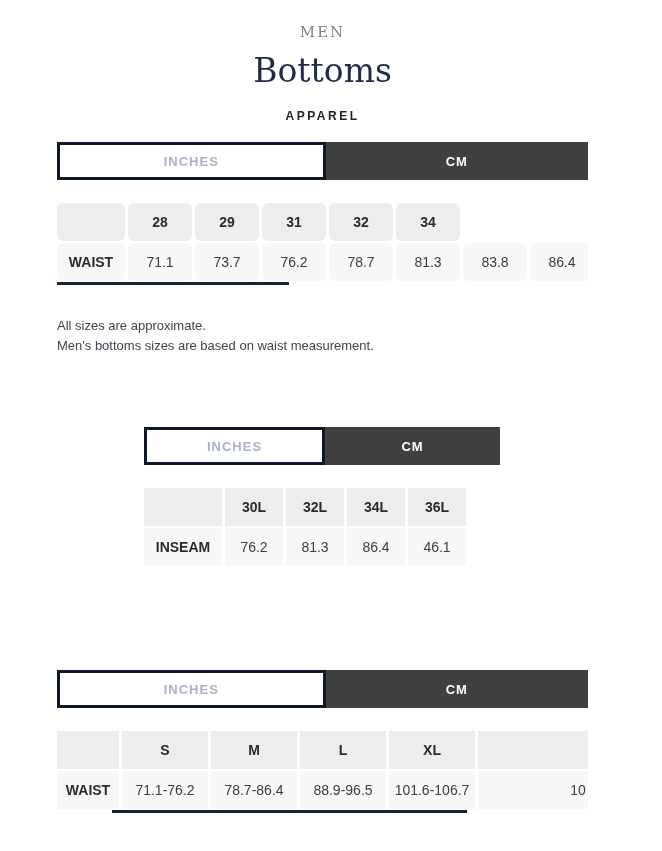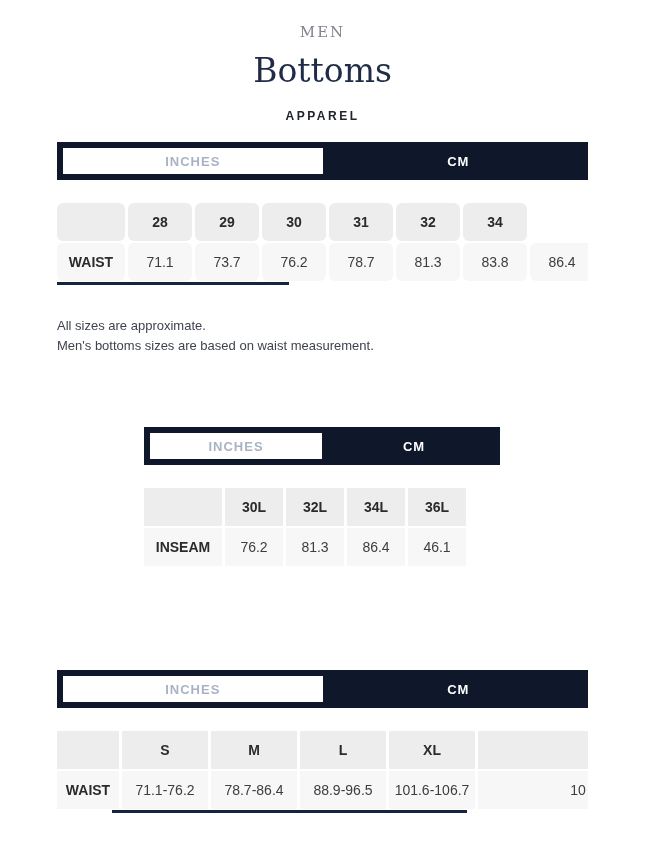--- a/index.html
+++ b/index.html
@@ -25,22 +25,22 @@
     font-size:12px; font-weight:bold; letter-spacing:2.5px; color:#21242e;
     margin-top:19px;
   }
 
   
   .unit-toggle { display:flex; height:38px; margin-top:19px; }
   .unit-toggle .tab {
     flex:1 1 0; display:flex; align-items:center; justify-content:center;
     font-size:13px; font-weight:bold; letter-spacing:1px; cursor:pointer;
   }
-  .tab.inches { background:#ffffff; border:6px solid #0f172a; color:#a9b3c3; }
-  .tab.cm { background:#0f172a; color:#ffffff; }
+  .tab.inches { background:#ffffff; border:3px solid #0f172a; color:#a9b3c3; }
+  .tab.cm { background:#404040; color:#ffffff; }
   .toggle-t2 { width:356px; margin-left:87px; }
 
   
   .table-viewport { margin-top:23px; overflow:hidden; }
   .vp-clip { width:531px; }
   .table-inner { width:max-content; display:flex; flex-direction:column; gap:2px; }
   .trow { display:flex; gap:3px; }
   .cell {
     height:38px; display:flex; align-items:center; justify-content:center;
     font-size:14px; color:#3d3d3d; background:#f7f7f7; flex:0 0 auto;
@@ -86,21 +86,20 @@
   <div class="unit-toggle">
     <div class="tab inches">INCHES</div>
     <div class="tab cm">CM</div>
   </div>
   <div class="table-viewport vp-clip">
     <div class="table-inner t1">
         <div class="trow header">
           <div class="cell label-cell"></div>
           <div class="cell">28</div>
           <div class="cell">29</div>
-          <div class="cell">30</div>
           <div class="cell">31</div>
           <div class="cell">32</div>
           <div class="cell">34</div>
         </div>
         <div class="trow">
           <div class="cell label-cell">WAIST</div>
           <div class="cell">71.1</div>
           <div class="cell">73.7</div>
           <div class="cell">76.2</div>
           <div class="cell">78.7</div>

